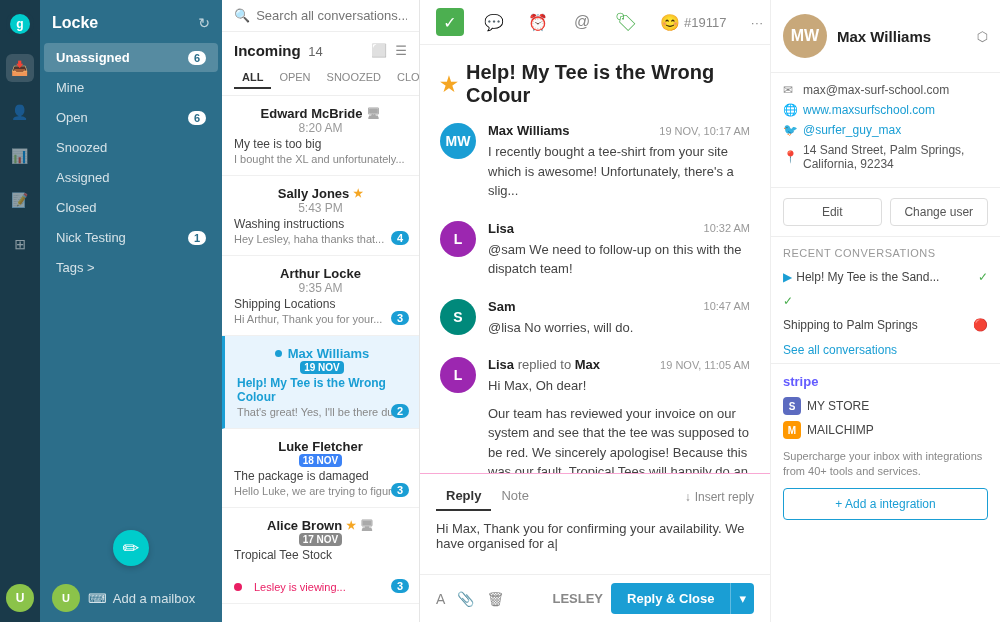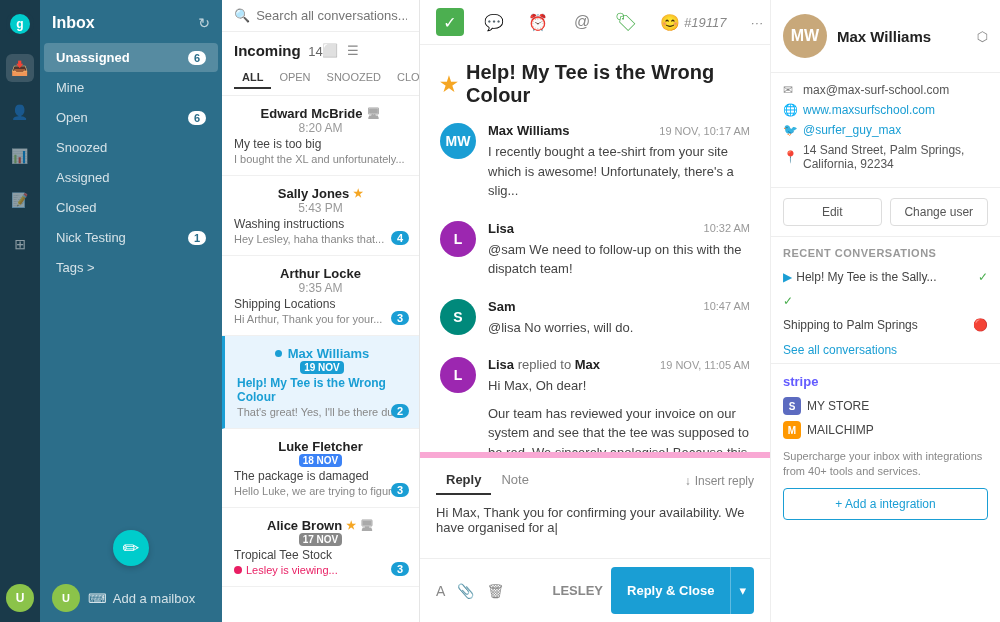--- a/index.html
+++ b/index.html
@@ -21,21 +21,21 @@
     .sidebar-item.active { background: rgba(255,255,255,0.2); color: #fff; font-weight: 600; }
     .sidebar-item .badge { background: #fff; color: #2c6e8a; border-radius: 10px; padding: 1px 6px; font-size: 11px; font-weight: 700; }
     .sidebar-bottom { padding: 10px 12px; display: flex; align-items: center; gap: 8px; }
     .sidebar-avatar { width: 28px; height: 28px; border-radius: 50%; background: #ccc; overflow: hidden; }
     .sidebar-add { display: flex; align-items: center; gap: 6px; color: rgba(255,255,255,0.8); font-size: 13px; cursor: pointer; }
     .compose-btn { width: 36px; height: 36px; background: #0cc; border-radius: 50%; display: flex; align-items: center; justify-content: center; color: #fff; font-size: 20px; cursor: pointer; box-shadow: 0 2px 6px rgba(0,0,0,0.2); margin: 8px auto; }
 
     
     .conv-list { width: 198px; background: #fff; border-right: 1px solid #e5e5e5; display: flex; flex-direction: column; flex-shrink: 0; }
     .conv-list-header { padding: 10px 12px 6px; border-bottom: 1px solid #eee; }
-    .conv-list-title-row { display: flex; align-items: center; justify-content: flex-start; margin-bottom: 8px; }
+    .conv-list-title-row { display: flex; align-items: center; justify-content: space-between; margin-bottom: 8px; }
     .conv-list-title { font-size: 15px; font-weight: 700; color: #222; }
     .conv-list-count { font-size: 13px; color: #666; margin-left: 4px; }
     .conv-list-icons { display: flex; gap: 8px; color: #888; }
     .conv-filter-tabs { display: flex; gap: 0; }
     .conv-filter-tab { font-size: 11px; color: #888; padding: 4px 8px; cursor: pointer; border-bottom: 2px solid transparent; }
     .conv-filter-tab.active { color: #333; border-bottom: 2px solid #333; font-weight: 600; }
     .conv-items { flex: 1; overflow-y: auto; }
     .conv-item { padding: 10px 12px; border-bottom: 1px solid #f0f0f0; cursor: pointer; position: relative; }
     .conv-item.active { background: #e8f4fd; }
     .conv-item-header { display: flex; justify-content: space-between; align-items: center; margin-bottom: 2px; flex-direction: column; }
@@ -48,66 +48,66 @@
     .unread-dot { width: 7px; height: 7px; background: #1a9ed4; border-radius: 50%; display: inline-block; margin-right: 2px; }
     .star-icon { color: #f5a623; font-size: 11px; }
     .conv-item-new-badge { background: #1a9ed4; color: #fff; border-radius: 4px; font-size: 10px; padding: 1px 4px; font-weight: 700; }
 
     
     .main { flex: 1; display: flex; flex-direction: column; overflow: hidden; background: #fff; }
     .main-toolbar { display: flex; align-items: center; justify-content: space-between; padding: 8px 16px; border-bottom: 1px solid #eee; background: #fff; }
     .toolbar-left { display: flex; align-items: center; gap: 16px; }
     .toolbar-icon { color: #888; cursor: pointer; font-size: 16px; display: flex; align-items: center; justify-content: center; width: 28px; height: 28px; }
     .toolbar-icon.green-bg { background: #4caf50; border-radius: 4px; color: #fff; }
-    .toolbar-right { display: flex; align-items: flex-start; gap: 24px; color: #888; font-size: 13px; font-style: italic; }
+    .toolbar-right { display: flex; align-items: flex-start; gap: 24px; color: #888; font-size: 13px; }
     .ticket-num { color: #888; font-size: 13px; }
     .main-body { flex: 1; overflow-y: auto; padding: 16px 20px; }
     .conv-subject { font-size: 20px; font-weight: 700; color: #222; margin-bottom: 16px; display: flex; align-items: center; gap: 8px; }
     .conv-subject .star { color: #f5a623; }
 
     
     .message { display: flex; gap: 12px; margin-bottom: 20px; }
     .msg-avatar { width: 36px; height: 36px; border-radius: 50%; flex-shrink: 0; display: flex; align-items: center; justify-content: center; font-weight: 700; font-size: 14px; color: #fff; }
     .msg-content { flex: 1; }
     .msg-header { display: flex; justify-content: space-between; align-items: center; margin-bottom: 4px; }
     .msg-sender { font-weight: 700; font-size: 13px; color: #222; }
     .msg-sender span.replied-to { font-weight: 400; color: #666; font-size: 13px; }
     .msg-time { font-size: 11px; color: #999; }
     .msg-text { font-size: 13px; color: #444; line-height: 1.5; }
     .msg-text p { margin-bottom: 8px; }
 
     
-    .reply-box { border-top: 6px solid #f9a8d4; padding: 0; }
+    .reply-box { border-top: 1px solid #f9a8d4; padding: 0; }
     .reply-tabs { display: flex; align-items: center; justify-content: space-between; padding: 8px 16px 0; }
     .reply-tab { font-size: 13px; color: #888; padding: 6px 10px; cursor: pointer; border-bottom: 2px solid transparent; }
     .reply-tab.active { color: #333; border-bottom: 2px solid #333; font-weight: 600; }
     .reply-insert-btn { color: #888; font-size: 12px; cursor: pointer; display: flex; align-items: center; gap: 4px; }
     .reply-textarea { width: 100%; border: none; outline: none; resize: none; padding: 10px 16px; font-size: 13px; color: #444; height: 60px; font-family: inherit; }
     .reply-footer { display: flex; align-items: center; justify-content: space-between; padding: 8px 16px; border-top: 1px solid #eee; }
     .reply-footer-icons { display: flex; gap: 12px; color: #888; font-size: 14px; }
     .reply-footer-right { display: flex; align-items: center; gap: 8px; }
     .assignee-name { font-size: 13px; color: #888; font-weight: 600; }
-    .reply-send-btn { background: #1a9ed4; color: #fff; border: none; border-radius: 4px 0 0 4px; padding: 16px 16px; font-size: 13px; font-weight: 600; cursor: pointer; }
+    .reply-send-btn { background: #1a9ed4; color: #fff; border: none; border-radius: 4px 0 0 4px; padding: 8px 16px; font-size: 13px; font-weight: 600; cursor: pointer; }
     .reply-send-dropdown { background: #1a9ed4; color: #fff; border: none; border-radius: 0 4px 4px 0; padding: 8px 8px; font-size: 13px; cursor: pointer; border-left: 1px solid rgba(255,255,255,0.3); }
     .reply-send-group { display: flex; }
 
     
     .right-panel { width: 230px; background: #fff; border-left: 1px solid #eee; display: flex; flex-direction: column; padding: 0; overflow-y: auto; flex-shrink: 0; }
     .right-panel-header { display: flex; align-items: center; gap: 10px; padding: 14px 12px; border-bottom: 1px solid #eee; }
     .contact-avatar { width: 44px; height: 44px; border-radius: 50%; background: #c8a87a; display: flex; align-items: center; justify-content: center; font-weight: 700; font-size: 16px; color: #fff; flex-shrink: 0; }
     .right-panel-expand { margin-left: auto; color: #888; cursor: pointer; }
     .contact-name { font-size: 15px; font-weight: 700; color: #222; }
     .contact-info { padding: 10px 12px; border-bottom: 1px solid #eee; }
     .contact-info-row { display: flex; align-items: center; gap: 6px; margin-bottom: 6px; font-size: 12px; color: #555; }
     .contact-info-row .icon { color: #888; font-size: 12px; width: 14px; }
     .contact-info-row a { color: #1a9ed4; text-decoration: none; }
     .contact-info-row .twitter { color: #1a9ed4; }
     .contact-actions { display: flex; gap: 8px; padding: 10px 12px; border-bottom: 1px solid #eee; }
     .contact-action-btn { flex: 1; padding: 6px; border: 1px solid #ddd; background: #fff; border-radius: 4px; font-size: 12px; color: #555; cursor: pointer; text-align: center; }
-    .section-title { font-size: 11px; font-weight: 700; color: #999; text-transform: uppercase; letter-spacing: 0.5px; padding: 10px 12px 6px; }
+    .section-title { font-size: 11px; font-weight: 400; color: #999; text-transform: uppercase; letter-spacing: 0.5px; padding: 10px 12px 6px; }
     .recent-conv-item { display: flex; align-items: center; justify-content: space-between; padding: 5px 12px; font-size: 12px; color: #444; cursor: pointer; }
     .recent-conv-name { flex: 1; white-space: nowrap; overflow: hidden; text-overflow: ellipsis; }
     .recent-conv-check { color: #4caf50; font-size: 12px; }
     .recent-conv-check.red { color: #e53935; }
     .see-all { color: #1a9ed4; font-size: 12px; padding: 6px 12px; cursor: pointer; }
     .integrations { padding: 10px 12px; border-top: 1px solid #eee; }
     .integration-logo { font-size: 13px; font-weight: 700; color: #635bff; margin-bottom: 8px; }
     .integration-item { display: flex; align-items: center; gap: 6px; margin-bottom: 6px; font-size: 12px; color: #444; }
     .integration-icon { width: 18px; height: 18px; border-radius: 4px; display: flex; align-items: center; justify-content: center; font-size: 10px; font-weight: 700; color: #fff; }
     .integration-icon.green { background: #5c6bc0; }
@@ -116,21 +116,21 @@
     .add-integration-btn { width: 100%; padding: 8px; border: 1px solid #1a9ed4; background: #fff; color: #1a9ed4; border-radius: 4px; font-size: 12px; cursor: pointer; display: flex; align-items: center; justify-content: center; gap: 6px; }
 
     
     .search-bar { display: flex; align-items: center; padding: 8px 12px; border-bottom: 1px solid #eee; background: #fff; }
     .search-input { border: none; outline: none; font-size: 13px; color: #c2410c; width: 100%; background: transparent; }
 
     .msg-avatar.blue { background: #1a9ed4; }
     .msg-avatar.purple { background: #9c27b0; }
     .msg-avatar.teal { background: #00897b; }
 
-    .viewing-label { display: flex; align-items: center; gap: 4px; font-size: 11px; color: #e91e63; }
+    .viewing-label { display: flex; align-items: center; gap: 12px; font-size: 11px; color: #e91e63; margin-top: 17px; }
     .viewing-dot { width: 8px; height: 8px; border-radius: 50%; background: #e91e63; }
   </style>
 </head>
 <body>
 
 <div class="left-nav">
   <div class="logo">
     <svg width="22" height="22" viewBox="0 0 22 22" fill="none">
         <circle cx="11" cy="11" r="10" fill="#0cc"></circle>
         <text x="11" y="15" text-anchor="middle" font-size="12" font-weight="bold" fill="#fff">g</text>
@@ -151,21 +151,21 @@
   <div class="nav-icon">
       <span>⊞</span>
     </div>
   <div style="margin-top:auto;">
     <div style="width:28px;height:28px;border-radius:50%;background:#8bc34a;display:flex;align-items:center;justify-content:center;font-size:12px;font-weight:700;color:#fff;">U</div>
   </div>
 </div>
 
 <div class="sidebar">
   <div class="sidebar-header">
-    <span class="sidebar-title">Inbox</span>
+    <span class="sidebar-title">Locke</span>
     <span class="sidebar-refresh">↻</span>
   </div>
   <div class="sidebar-items">
     <div class="sidebar-item active">
       <span>Unassigned</span>
       <span class="badge">6</span>
     </div>
     <div class="sidebar-item">
       <span>Mine</span>
     </div>
@@ -442,21 +442,21 @@
     </div>
   </div>
   <div class="contact-actions">
     <button class="contact-action-btn">Edit</button>
     <button class="contact-action-btn">Change user</button>
   </div>
   <div class="section-title">RECENT CONVERSATIONS</div>
   <div>
     <div class="recent-conv-item">
       <span style="color:#1a9ed4;font-size:12px;margin-right:4px;">▶</span>
-      <span class="recent-conv-name">Help! My Tee is the Sally...</span>
+      <span class="recent-conv-name">Help! My Tee is the Sand...</span>
       <span class="recent-conv-check">✓</span>
     </div>
     <div class="recent-conv-item">
       <span class="recent-conv-check">✓</span>
     </div>
     <div class="recent-conv-item">
       <span class="recent-conv-name">Shipping to Palm Springs</span>
       <span class="recent-conv-check red">🔴</span>
     </div>
   </div>

